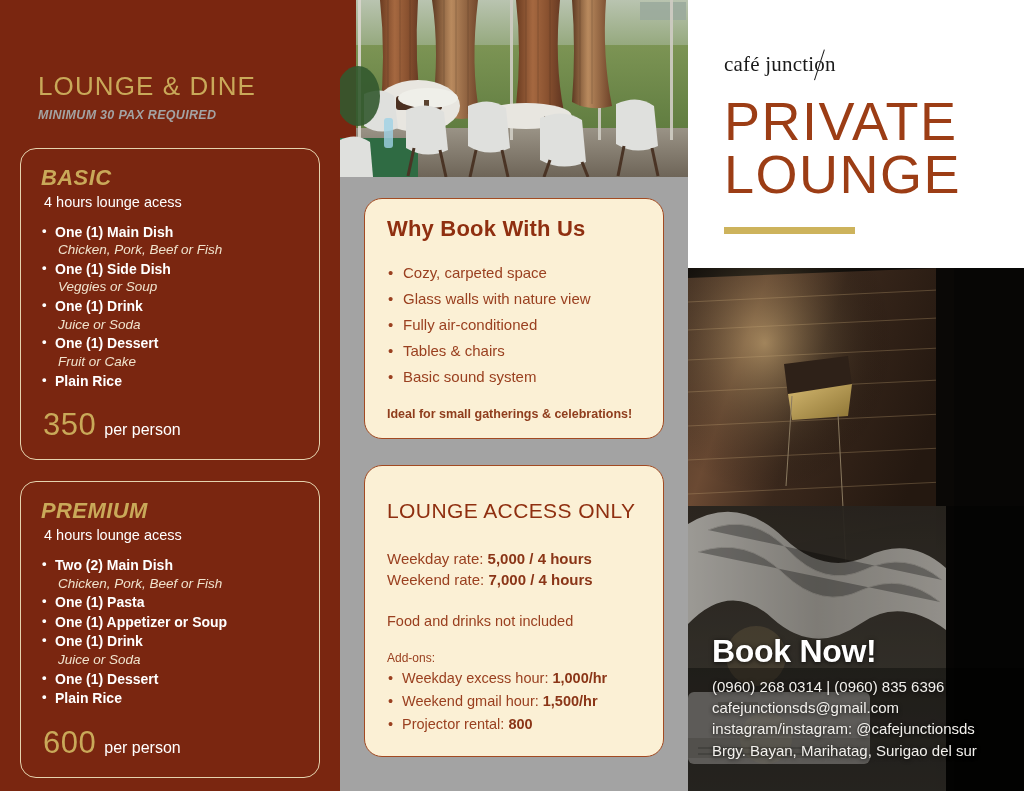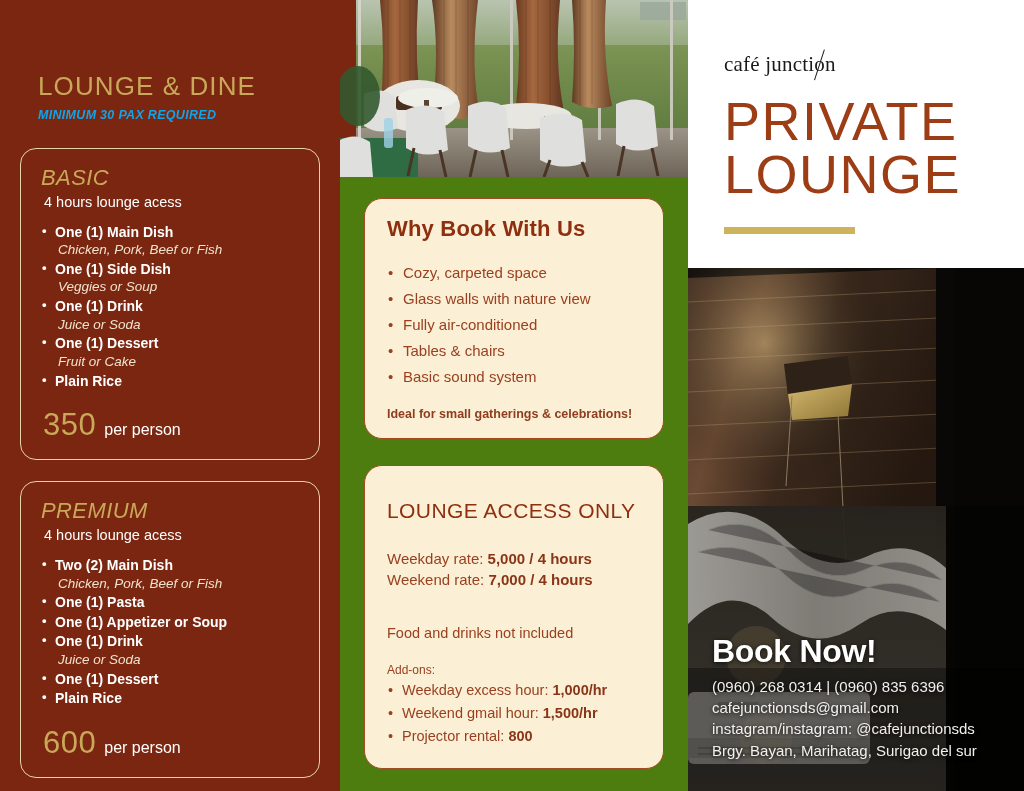--- a/index.html
+++ b/index.html
@@ -20,41 +20,41 @@
   }
   .lounge-dine-title {
     color: #c9a959;
     font-size: 26px;
     letter-spacing: 1.1px;
     font-weight: 400;
     padding-left: 38px;
     line-height: 1.1;
   }
   .lounge-dine-sub {
-    color: #0ea5e9;
+    color: #a3a3a3;
     font-size: 12.5px;
     font-style: italic;
     font-weight: 600;
     letter-spacing: 0.3px;
     padding-left: 38px;
     margin-top: 7px;
   }
   .pkg-card {
     margin: 0 20px;
     border: 1.3px solid #e5d3ae;
     border-radius: 16px;
     padding: 16px 18px 16px 20px;
   }
   .pkg-card.basic { margin-top: 26px; }
   .pkg-card.premium { margin-top: 21px; }
   .pkg-name {
     color: #c9a959;
     font-size: 22px;
     font-style: italic;
-    font-weight: 400;
+    font-weight: 700;
     letter-spacing: 0.4px;
   }
   .pkg-access {
     color: #ffffff;
     font-size: 14.5px;
     margin-top: 3px;
     padding-left: 3px;
   }
   .pkg-list { list-style: none; margin-top: 13px; }
   .pkg-list li { margin-bottom: 1px; }
@@ -80,21 +80,21 @@
   }
   .pkg-price { margin-top: 17px; padding-left: 2px; display: flex; align-items: baseline; }
   .pkg-price .amt {
     color: #c9a959; font-size: 31px; font-weight: 400; letter-spacing: 0.5px;
   }
   .pkg-price .per { color: #ffffff; font-size: 16px; margin-left: 8px; }
 
   
   .col-mid {
     width: 348px; height: 791px;
-    background: #4d7c0f;
+    background: #a3a3a3;
     flex: 0 0 348px;
     position: relative;
   }
   .photo-cafe {
     width: 100%; height: 177px;
     position: relative; overflow: hidden;
     background: #6d7a5a;
   }
   .photo-cafe svg { display: block; width: 100%; height: 100%; }
   .info-card {
@@ -120,21 +120,21 @@
   .why-note {
     color: #8f3d1d; font-size: 12.5px; 
     font-weight: 600; margin-top: 17px;
   }
   .access-title {
     color: #8f2f10; font-size: 21px; letter-spacing: 0.4px; font-weight: 400;
   }
   .rate-block { margin-top: 25px; }
   .rate-line { color: #9a4020; font-size: 15px; line-height: 1.45; }
   .rate-line b { color: #8a3517; }
-  .access-note { color: #9a4020; font-size: 14.5px; margin-top: 34px; }
+  .access-note { color: #9a4020; font-size: 14.5px; margin-top: 22px; }
   .addons-label { color: #9a4020; font-size: 12px; margin-top: 22px; }
   .addons-list { list-style: none; margin-top: 2px; }
   .addons-list li {
     color: #9a4020; font-size: 14.5px;
     position: relative; padding-left: 15px; line-height: 1.58;
   }
   .addons-list li::before { content: "\2022"; position: absolute; left: 1px; top: 0; }
   .addons-list li b { color: #8a3517; }
 
   

